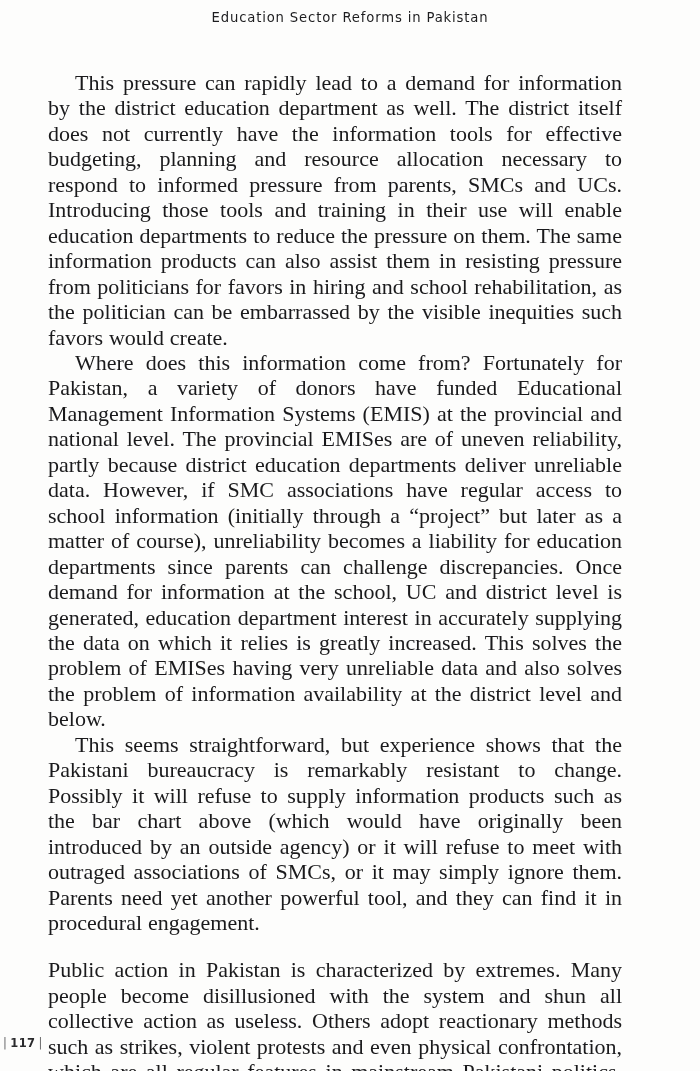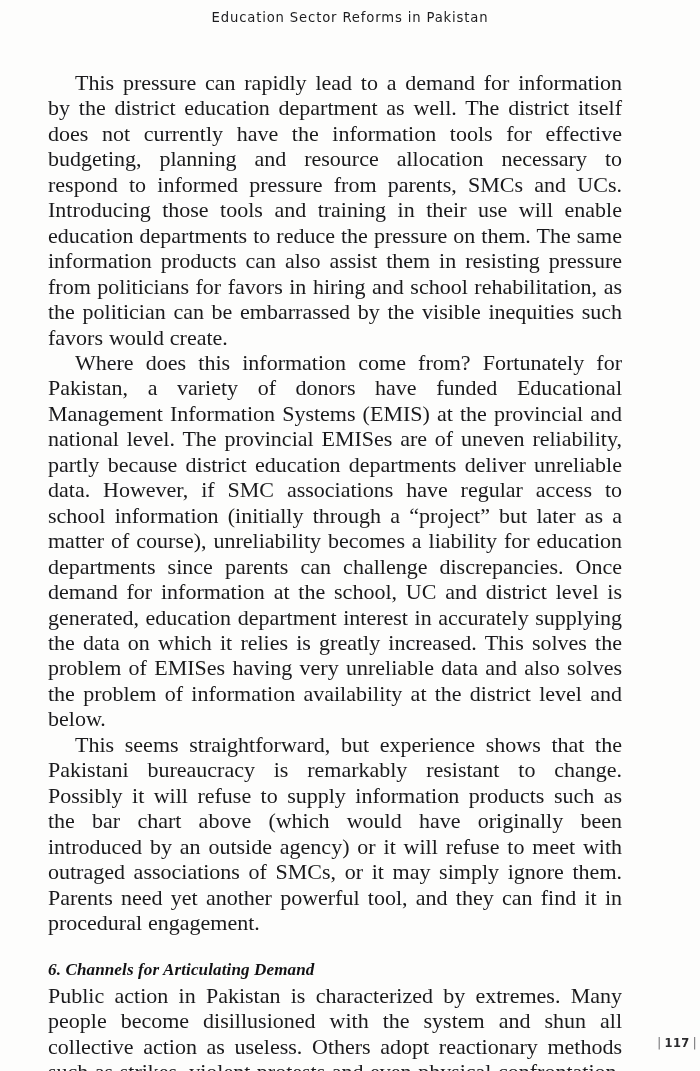--- a/index.html
+++ b/index.html
@@ -79,21 +79,21 @@
   .heading-gap {
     height: 22px;
   }
 
   
   .folio {
     position: absolute;
     left: 0;
     top: 1036px;
     width: 700px;
-    text-align: right;
+    text-align: left;
     font-family: "DejaVu Sans", "Liberation Sans", sans-serif;
     font-size: 11.5px;
     font-weight: bold;
     color: #2a2a2c;
     letter-spacing: 0.4px;
   }
   .folio .rule {
     font-weight: normal;
     color: #6a6a6c;
     padding: 0 3px;
@@ -109,21 +109,20 @@
   <div class="column">
 
     <p class="body-par">This pressure can rapidly lead to a demand for information by the district education department as well. The district itself does not currently have the information tools for effective budgeting, planning and resource allocation necessary to respond to informed pressure from parents, SMCs and UCs. Introducing those tools and training in their use will enable education departments to reduce the pressure on them. The same information products can also assist them in resisting pressure from politicians for favors in hiring and school rehabilitation, as the politician can be embarrassed by the visible inequities such favors would create.</p>
 
     <p class="body-par">Where does this information come from? Fortunately for Pakistan, a variety of donors have funded Educational Management Information Systems (EMIS) at the provincial and national level. The provincial EMISes are of uneven reliability, partly because district education departments deliver unreliable data. However, if SMC associations have regular access to school information (initially through a “project” but later as a matter of course), unreliability becomes a liability for education departments since parents can challenge discrepancies. Once demand for information at the school, UC and district level is generated, education department interest in accurately supplying the data on which it relies is greatly increased. This solves the problem of EMISes having very unreliable data and also solves the problem of information availability at the district level and below.</p>
 
     <p class="body-par">This seems straightforward, but experience shows that the Pakistani bureaucracy is remarkably resistant to change. Possibly it will refuse to supply information products such as the bar chart above (which would have originally been introduced by an outside agency) or it will refuse to meet with outraged associations of SMCs, or it may simply ignore them. Parents need yet another powerful tool, and they can find it in procedural engagement.</p>
 
     <div class="heading-gap"></div>
 
-    <h2 class="section-heading">6. Channels for Articulating Demand</h2>
 
     <p class="body-par no-indent">Public action in Pakistan is characterized by extremes. Many people become disillusioned with the system and shun all collective action as useless. Others adopt reactionary methods such as strikes, violent protests and even physical confrontation, which are all regular features in mainstream Pakistani politics. In less common cases, public action takes the form of litigation, which involves exorbitant costs and seldom leads to the resolution of grievances.</p>
 
   </div>
 
   <div class="folio">
     <span class="rule">|</span><span>117</span><span class="rule">|</span>
   </div>
 
 </div>

